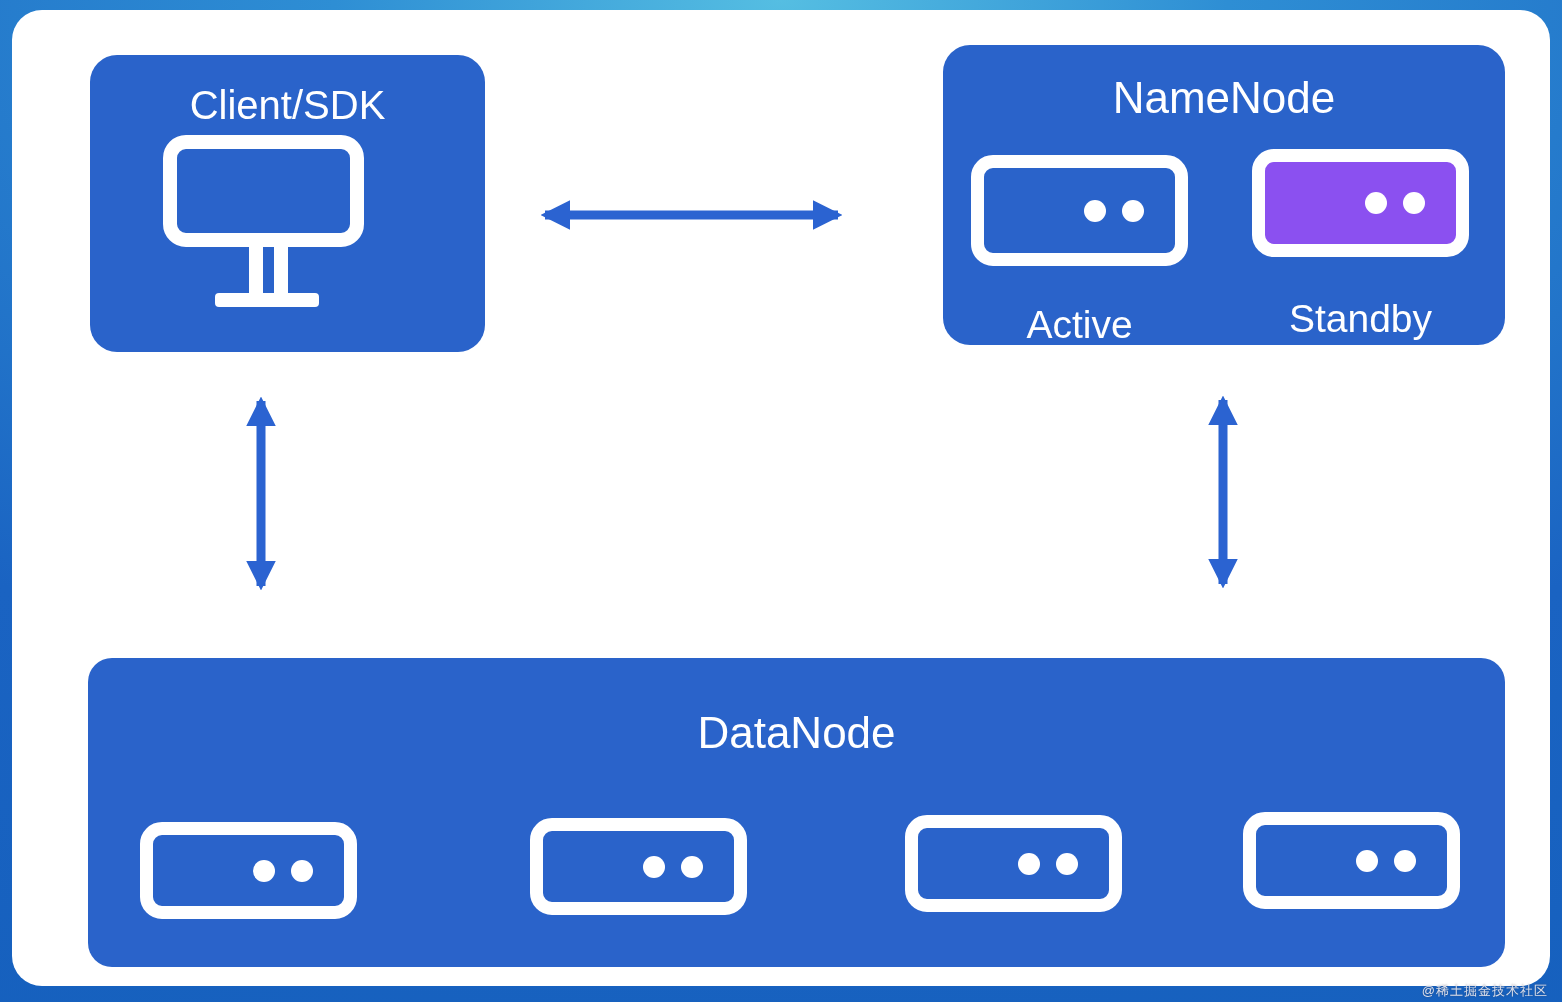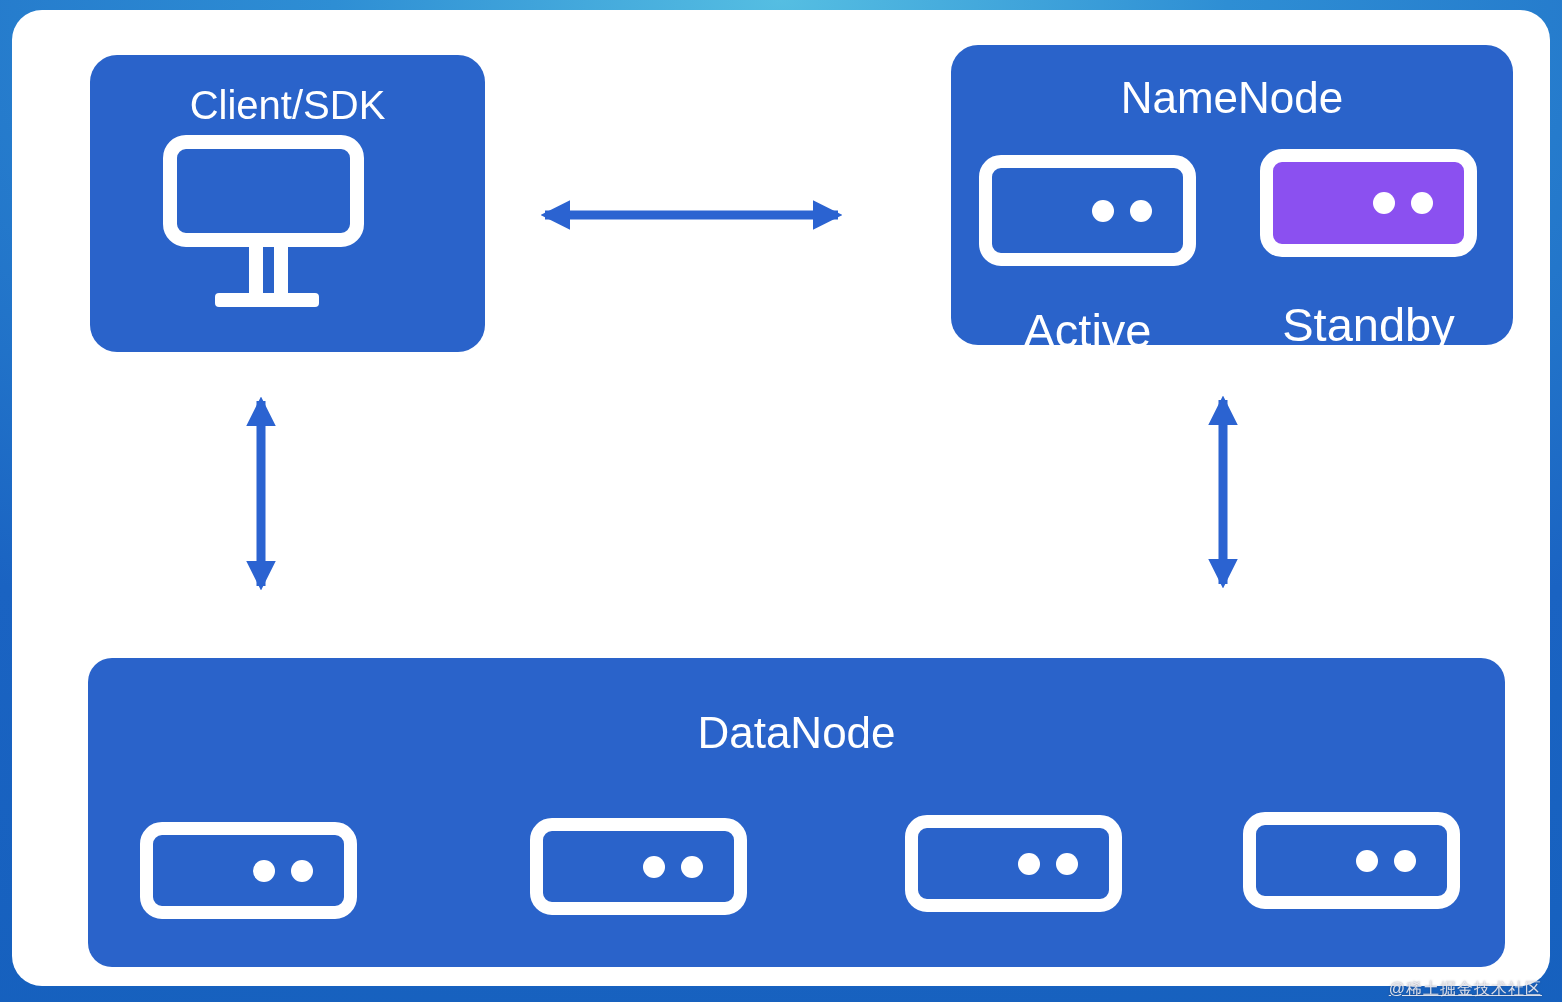--- a/index.html
+++ b/index.html
@@ -25,21 +25,21 @@
   }
   .node-title {
     position: absolute; left: 0; width: 100%; text-align: center;
     color: var(--text-white, #ffffff); font-weight: 400; white-space: nowrap;
   }
   
   .client-box { left: 90px; top: 55px; width: 348px; height: 297px; padding-left: 47px; }
   .client-box .node-title { top: 28px; font-size: 40px; }
   .monitor { position: absolute; left: 73px; top: 80px; }
   
-  .namenode-box { left: 943px; top: 45px; width: 562px; height: 300px; margin-left: 8px; }
+  .namenode-box { left: 943px; top: 45px; width: 562px; height: 300px; }
   .namenode-box .node-title { top: 28px; font-size: 44px; }
   
   .datanode-box { left: 88px; top: 658px; width: 1417px; height: 309px; border-radius: 24px; }
   .datanode-box .node-title { top: 50px; font-size: 44px; }
   
   .server {
     position: absolute; box-sizing: border-box;
     border: 13px solid #ffffff; border-radius: 22px;
     background: transparent; background-clip: padding-box;
   }
@@ -47,38 +47,37 @@
   .server .dot {
     position: absolute; width: 22px; height: 22px; border-radius: 50%;
     background: #ffffff; top: calc(50% - 11px);
   }
   .server .dot.d1 { left: 100px; }
   .server .dot.d2 { left: 138px; }
   .server-active  { left: 28px;  top: 110px; width: 217px; height: 111px; }
   .server-standby { left: 309px; top: 104px; width: 217px; height: 108px; }
   .server-label {
     position: absolute; width: 217px; text-align: center;
-    font-size: 47px; color: #ffffff; white-space: nowrap;
+    font-size: 39px; color: #ffffff; white-space: nowrap;
   }
   .label-active  { left: 28px;  top: 258px; }
   .label-standby { left: 309px; top: 252px; }
   .dn-server-1 { left: 52px;   top: 164px; width: 217px; height: 97px; }
   .dn-server-2 { left: 442px;  top: 160px; width: 217px; height: 97px; }
   .dn-server-3 { left: 817px;  top: 157px; width: 217px; height: 97px; }
   .dn-server-4 { left: 1155px; top: 154px; width: 217px; height: 97px; }
   
   .arrows { position: absolute; left: 0; top: 0; width: 1562px; height: 1002px; pointer-events: none; }
   
   .watermark {
-    position: absolute; right: 20px; bottom: 2px;
-    font-size: 16px; letter-spacing: 1px;
+    position: absolute; right: 14px; bottom: 2px;
+    font-size: 13px; letter-spacing: 1px;
     color: rgba(235,235,242,0.92);
     text-shadow: 0 0 2px rgba(60,60,80,0.55);
     white-space: nowrap;
-    text-decoration: underline;
   }
 </style>
 </head>
 <body>
 
 <div class="canvas">
   <div class="card"></div>
 
   <div class="node client-box">
     <div class="node-title">Client/SDK</div>

